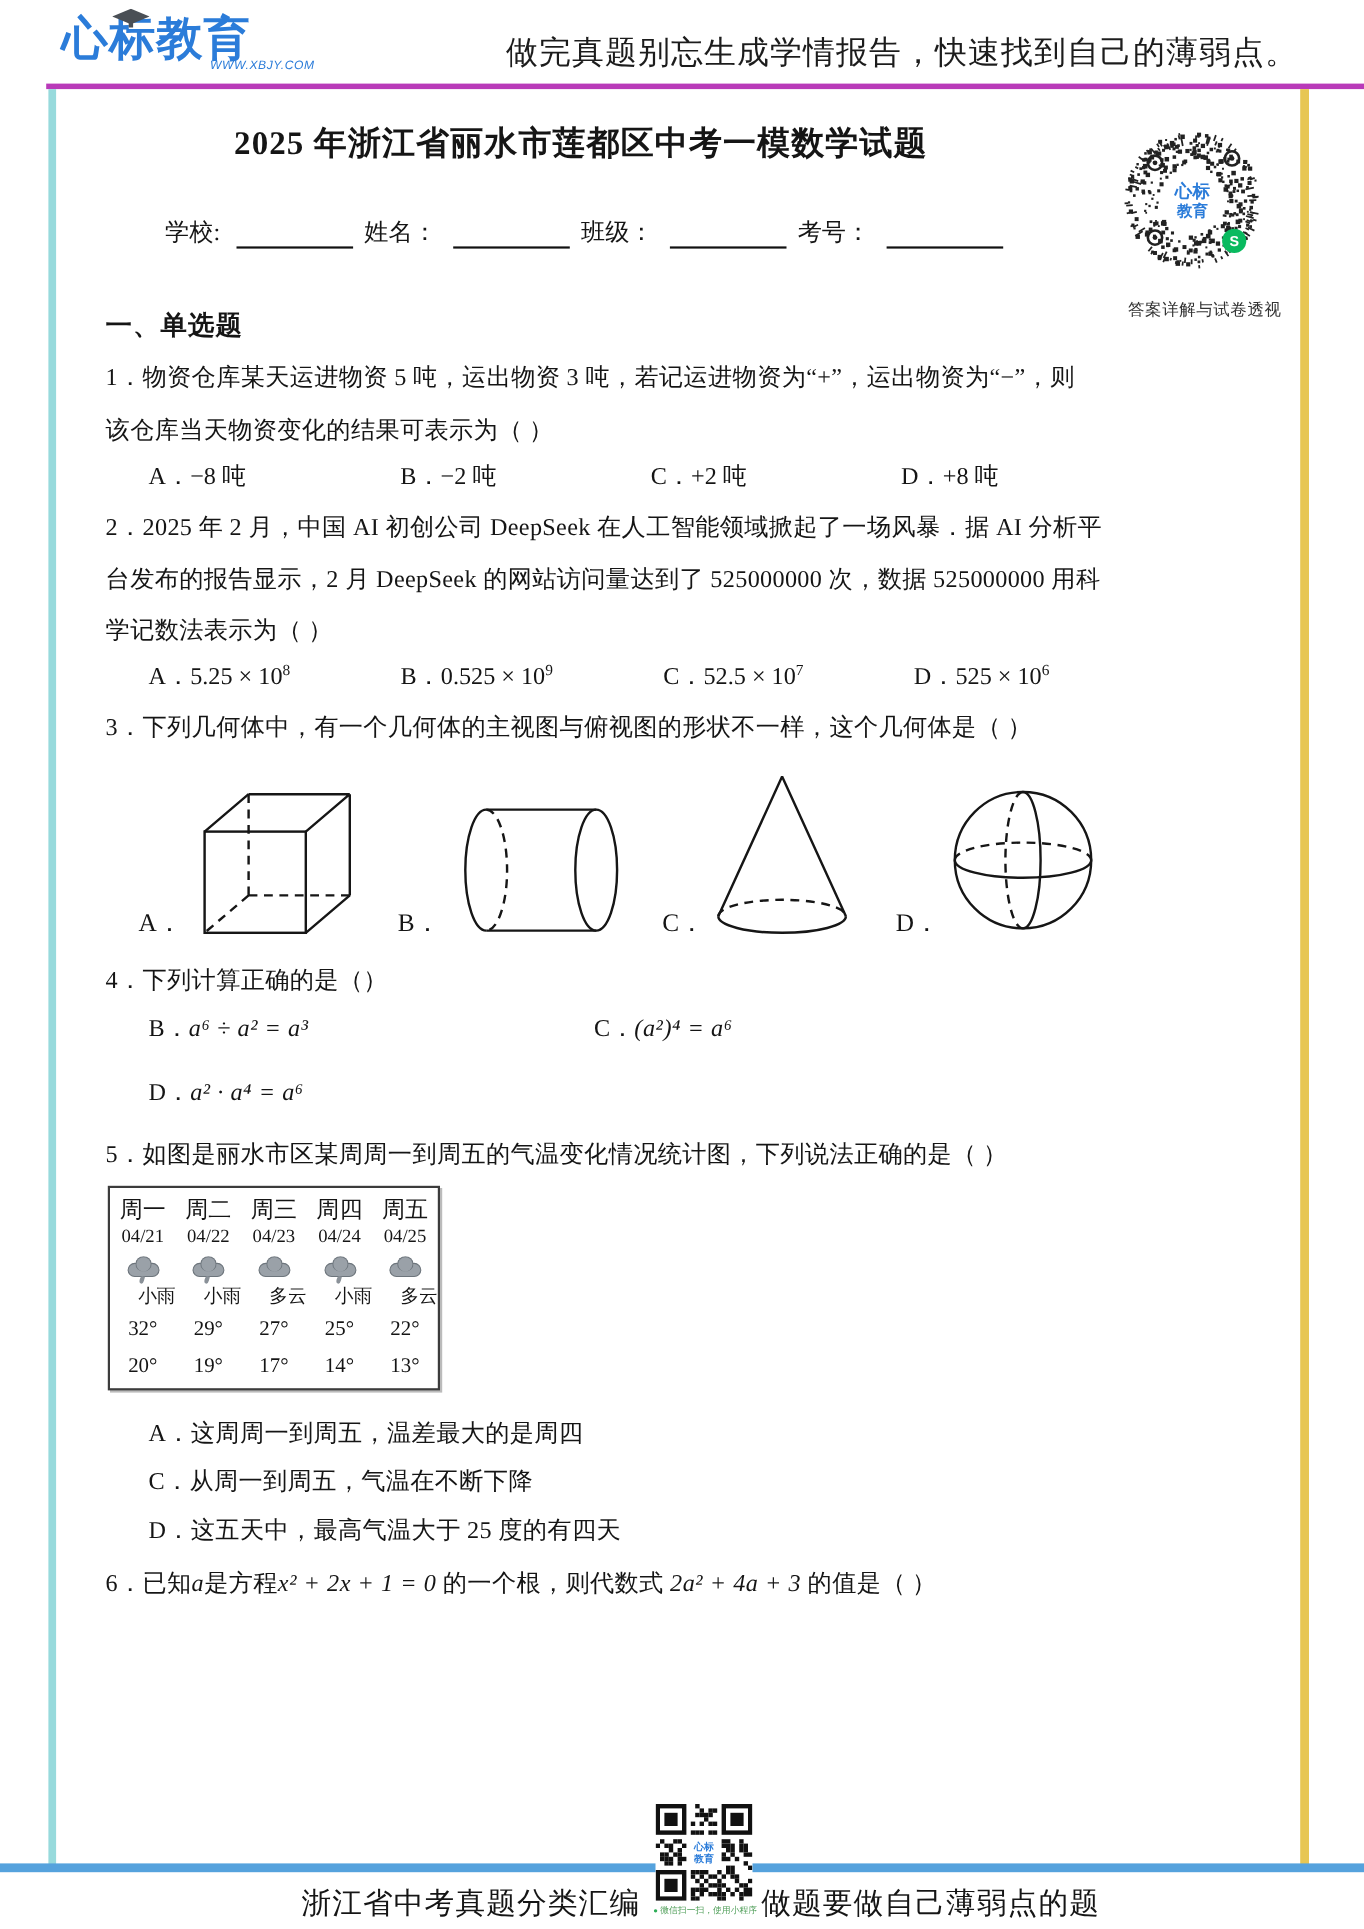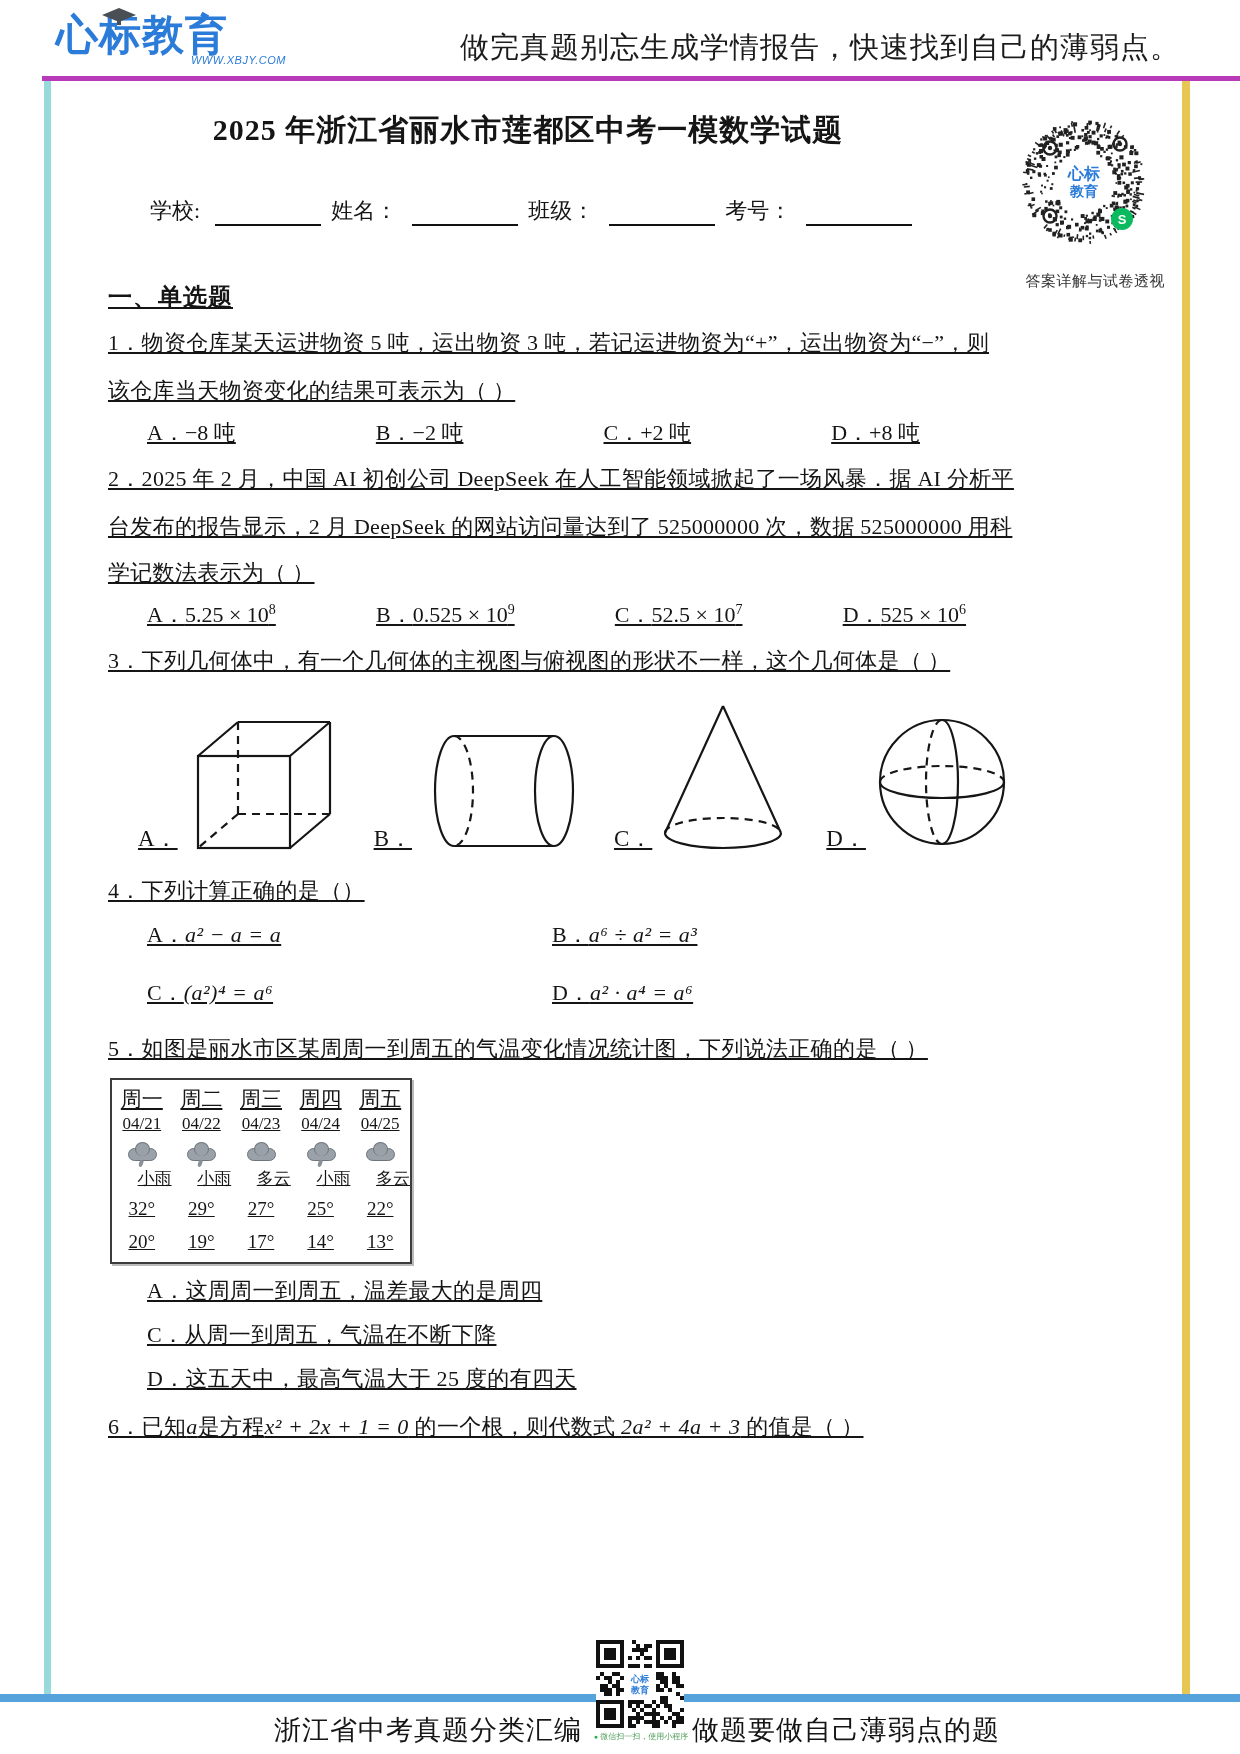--- a/index.html
+++ b/index.html
@@ -26,21 +26,21 @@
     font-size:30px;font-weight:bold;letter-spacing:1px;}
   .student-line{position:absolute;left:150px;top:196px;width:760px;display:flex;
     align-items:flex-end;font-size:22px;white-space:nowrap;}
   .blank{display:inline-block;width:106px;height:24px;border-bottom:2px solid #111;margin:0 4px;}
   .field{display:flex;align-items:flex-end;margin-right:6px;gap:11px;}
   
   .answer-qr{position:absolute;left:1020px;top:118px;width:128px;height:128px;}
   .answer-qr-caption{position:absolute;left:1000px;top:272px;width:165px;text-align:right;
     font-size:15px;color:#333;letter-spacing:.5px;}
   
-  .content{position:absolute;left:108px;top:282px;width:945px;font-size:22px;line-height:30px;text-decoration:underline;}
+  .content{position:absolute;left:96px;top:282px;width:945px;font-size:22px;line-height:30px;}
   .sec-head{font-size:24px;font-weight:bold;letter-spacing:1px;}
   .qline{margin-top:16px;letter-spacing:.3px;}
   .qline.tight{margin-top:18px;}
   .opts-row{display:flex;box-sizing:border-box;padding-left:39px;margin-top:12px;}
   .opts-row.q1{width:812px;justify-content:space-between;text-align:right;}
   .opts-row.q2{width:858px;justify-content:space-between;}
   sup{font-size:14px;line-height:0;}
   .math{font-style:italic;letter-spacing:.5px;}
   
   .shapes-row{display:flex;align-items:flex-end;gap:38px;padding-left:30px;margin-top:20px;height:158px;}
@@ -64,21 +64,21 @@
   .wt-row.icons{height:30px;align-items:center;}
   .wicon{position:relative;display:block;width:32px;height:24px;margin:2px auto 0;}
   .wicon .cl{position:absolute;left:2px;top:8px;width:27px;height:11px;background:#9aa1a8;
     border-radius:7px;border:1px solid #6d757c;}
   .wicon .cl::before{content:"";position:absolute;left:6px;top:-7px;width:13px;height:13px;
     background:#9aa1a8;border-radius:50%;border:1px solid #6d757c;border-bottom:none;}
   .wicon .drop{position:absolute;left:13px;top:20px;width:4px;height:7px;background:#8a9198;
     border-radius:50% 0 50% 50%;transform:rotate(15deg);}
   
   .q5-opt{padding-left:39px;margin-top:14px;letter-spacing:.3px;}
-  .q5-opt.first{margin-top:12px;}
+  .q5-opt.first{margin-top:24px;}
   
   .footer-left{position:absolute;left:230px;top:1712px;width:352px;text-align:right;
     font-size:27px;letter-spacing:1px;}
   .footer-right{position:absolute;left:692px;top:1712px;width:330px;font-size:27px;letter-spacing:1px;}
   .footer-qr{position:absolute;left:596px;top:1640px;width:88px;height:88px;background:#fff;}
   .footer-qr-caption{position:absolute;left:566px;top:1731px;width:150px;text-align:center;
     font-size:8px;color:#4f9e58;font-family:"Liberation Sans","DejaVu Sans",sans-serif;}
   .fdot{color:#2dad57;font-size:7px;}
 </style>
 </head>
@@ -571,21 +571,20 @@
         <path d="M6,70 A62,16 0 0 0 130,70"></path>
         <path class="dash" d="M6,70 A62,16 0 0 1 130,70"></path>
         <path d="M68,8 A16,62 0 0 1 68,132"></path>
         <path class="dash" d="M68,8 A16,62 0 0 0 68,132"></path>
       </svg>
     </div>
   </div>
 
   <div class="qline" style="margin-top:22px;">4．下列计算正确的是（）</div>
   <div class="q4-grid">
-    <span><span>A．</span><span class="math">a² − a = a</span></span>
     <span><span>B．</span><span class="math">a⁶ ÷ a² = a³</span></span>
     <span><span>C．</span><span class="math">(a²)⁴ = a⁶</span></span>
     <span><span>D．</span><span class="math">a² · a⁴ = a⁶</span></span>
   </div>
 
   <div class="qline" style="margin-top:26px;">5．如图是丽水市区某周周一到周五的气温变化情况统计图，下列说法正确的是（  ）</div>
   <div class="wt-box">
     <div class="wt-row days">
       <span class="wt-cell">周一</span>
       <span class="wt-cell">周二</span>

